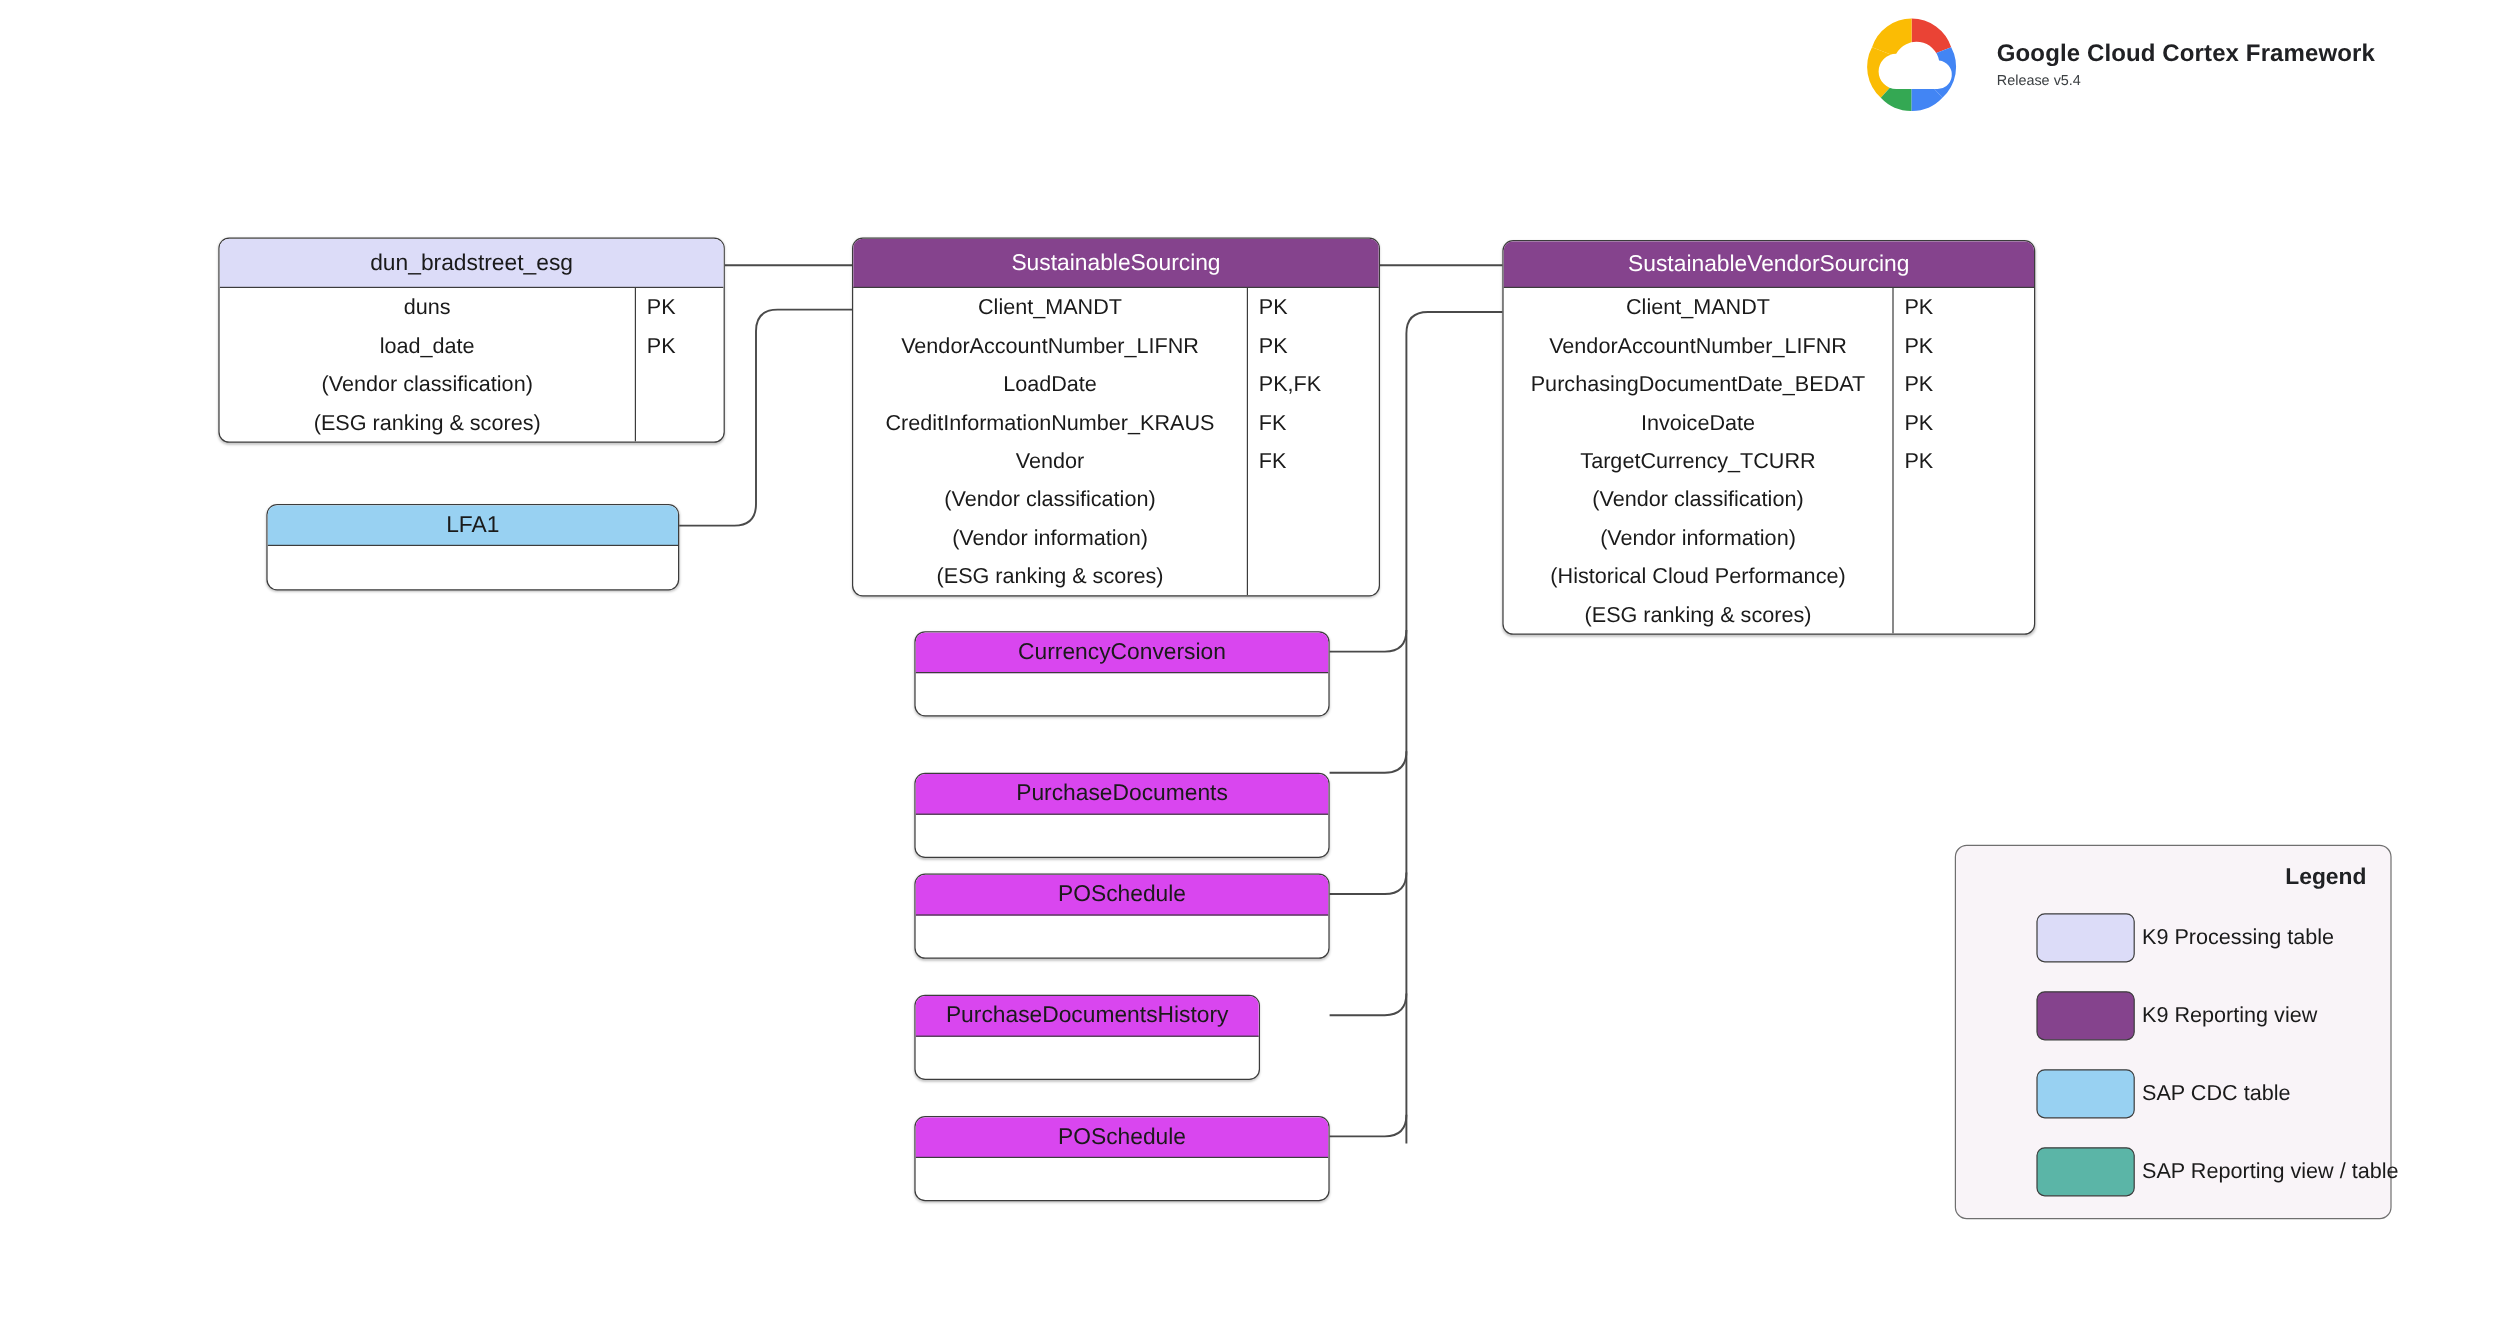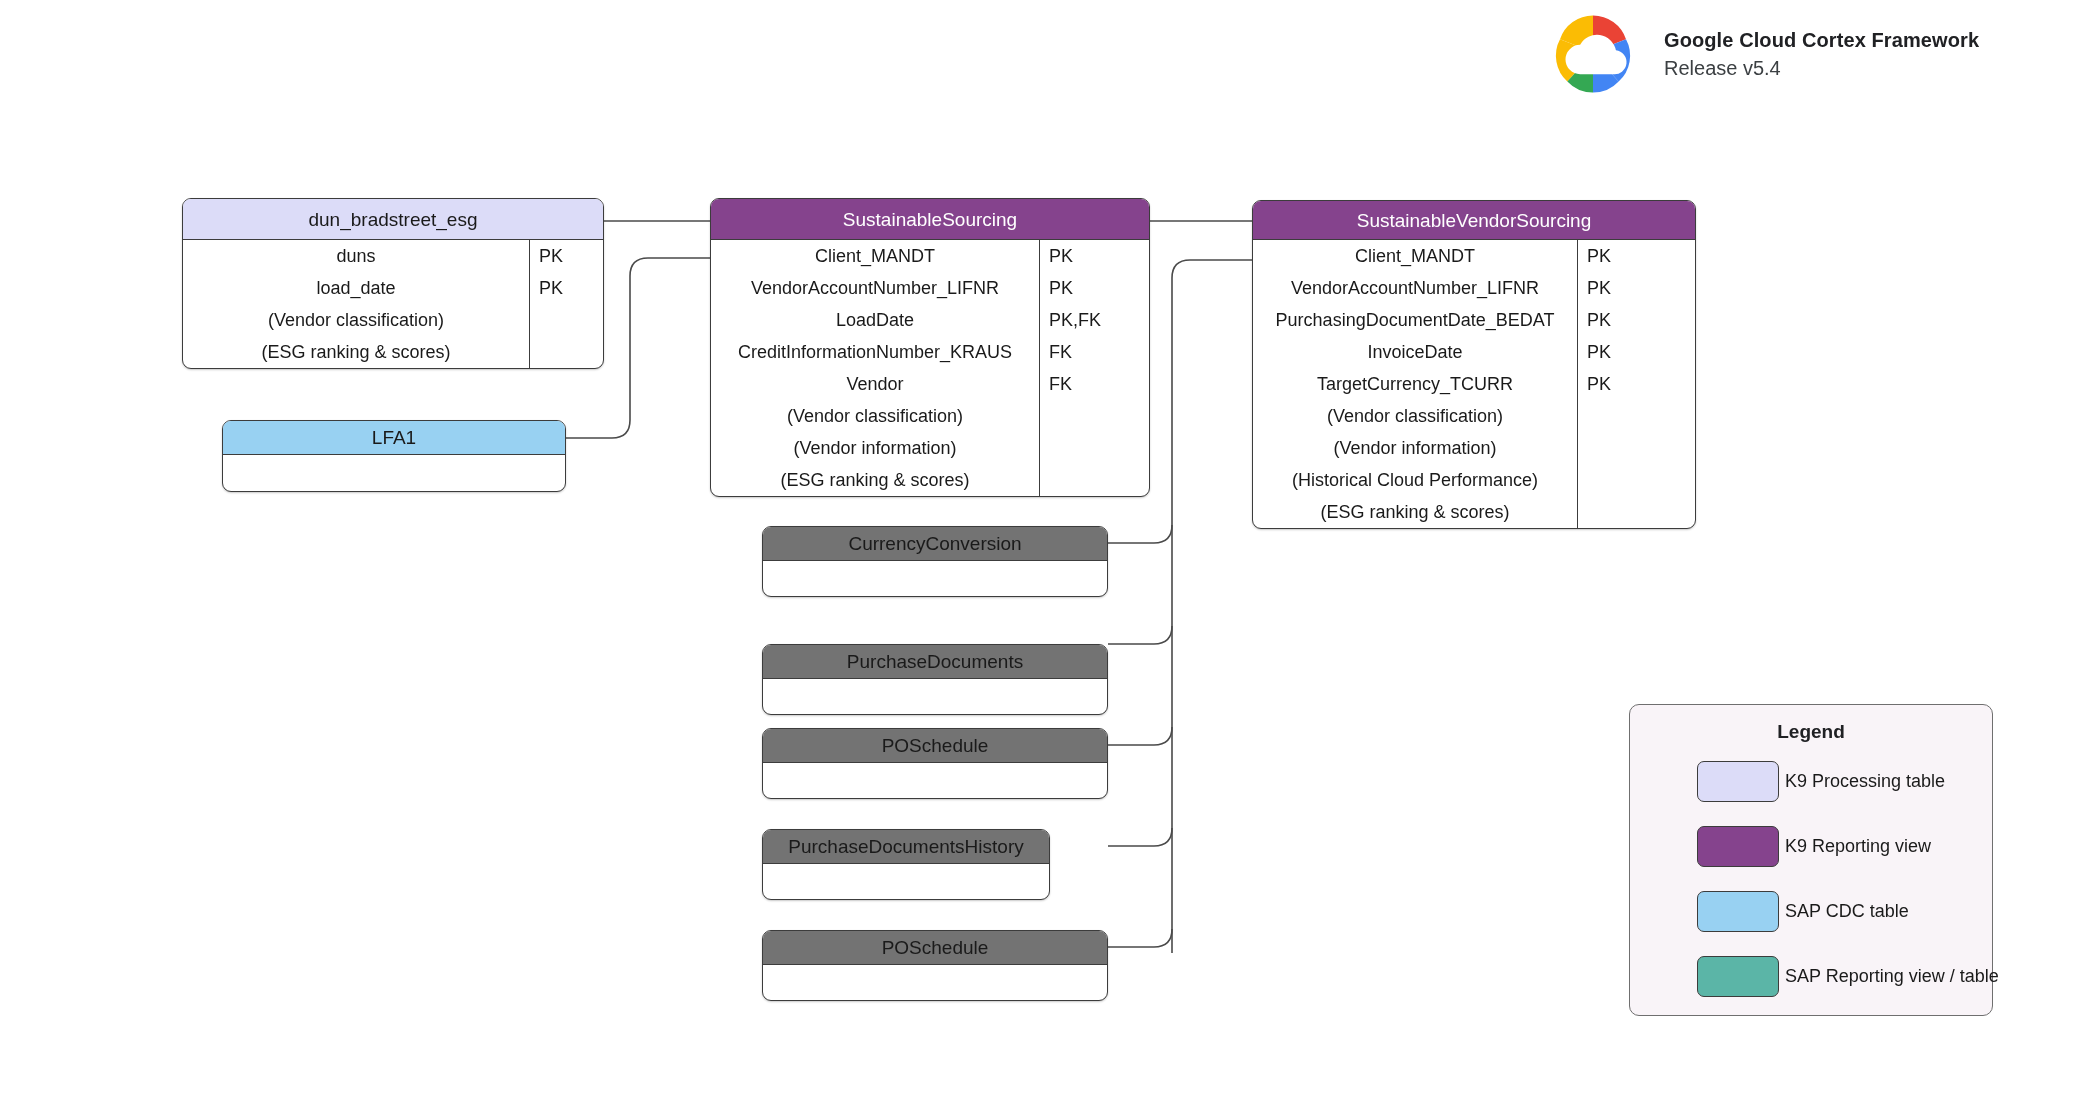--- a/index.html
+++ b/index.html
@@ -20,21 +20,21 @@
     position: absolute; left: 1538px; top: 8px;
     display: flex; align-items: center; gap: 16px;
   }
   #brand-logo { width: 110px; height: 92px; display: block; }
   .brand-text { display: flex; flex-direction: column; justify-content: center; }
   .brand-title {
     font-size: 20px; font-weight: bold; color: #202124;
     letter-spacing: .1px; line-height: 1.25;
   }
   .brand-release {
-    font-size: 20px; color: #3c4043; line-height: 1.3; margin-top: 2px;
+    font-size: 12px; color: #3c4043; line-height: 1.3; margin-top: 2px;
   }
 
   
   #wires {
     position: absolute; left: 0; top: 0;
     width: 2080px; height: 1120px;
     pointer-events: none;
   }
 
   
@@ -65,33 +65,33 @@
     display: flex; align-items: center;
     white-space: nowrap;
   }
   .field-row { justify-content: center; }
   .key-row { justify-content: flex-start; padding-left: 9px; }
 
   
   .type-k9-table  .entity-header { background: #dcdcf8; color: #1a1a1a; }
   .type-k9-view   .entity-header { background: #85438d; color: #ffffff; }
   .type-sap-cdc   .entity-header { background: #98d1f2; color: #1a1a1a; }
-  .type-sap-view  .entity-header { background: #737373; color: #1a1a1a; }
+  .type-sap-view  .entity-header { background: #d946ef; color: #1a1a1a; }
 
   
   #legend {
     position: absolute; left: 1629px; top: 704px;
     width: 364px; height: 312px;
     background: #f9f4f8;
     border: 1.4px solid #6f6f6f;
     border-radius: 10px;
     padding: 14px 20px 0 20px;
   }
   #legend-title {
-    text-align: center; font-size: 19px; font-weight: bold;
+    text-align: right; font-size: 19px; font-weight: bold;
     color: #202124; margin: 2px 0 6px 0;
   }
   .legend-row {
     display: flex; align-items: center; gap: 6px;
     height: 65px;
     padding-left: 47px;
   }
   .legend-swatch {
     flex: 0 0 auto;
     width: 82px; height: 41px;

